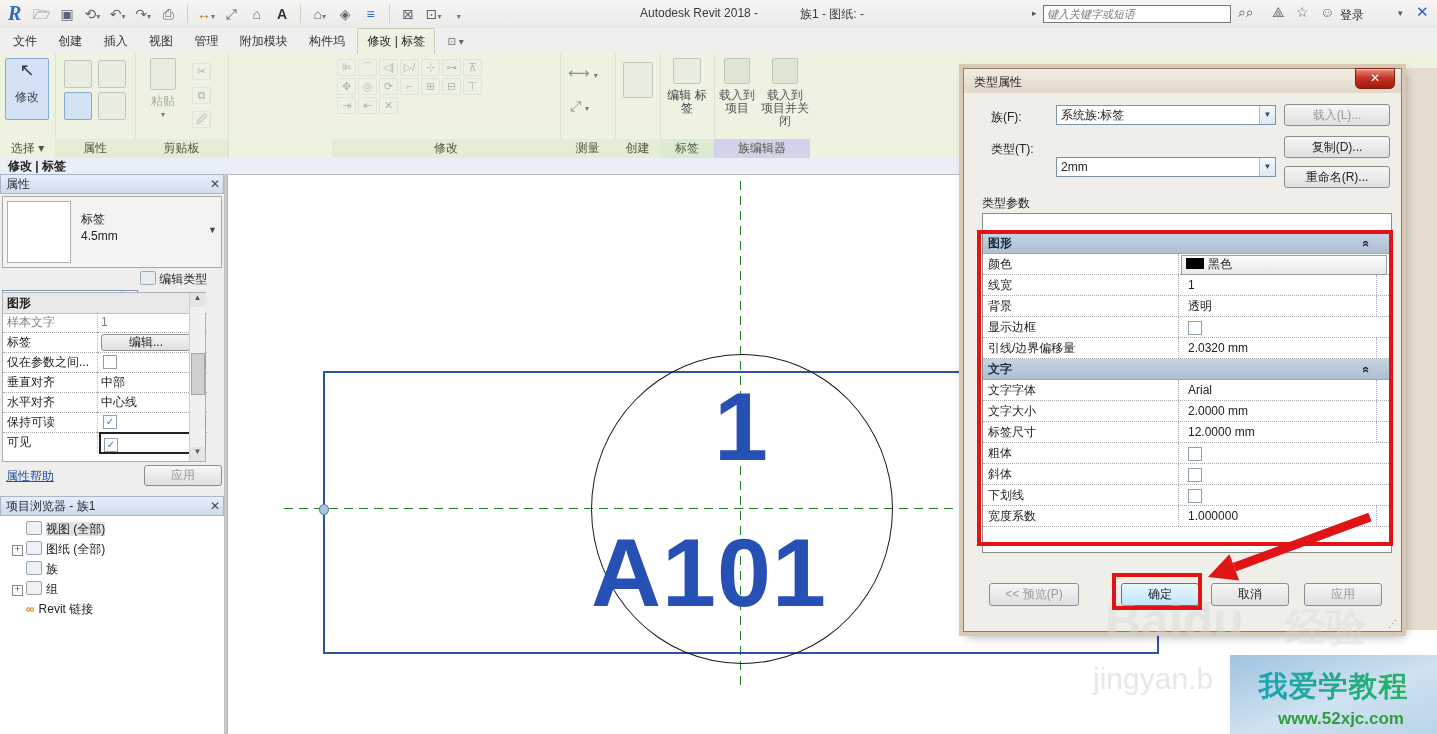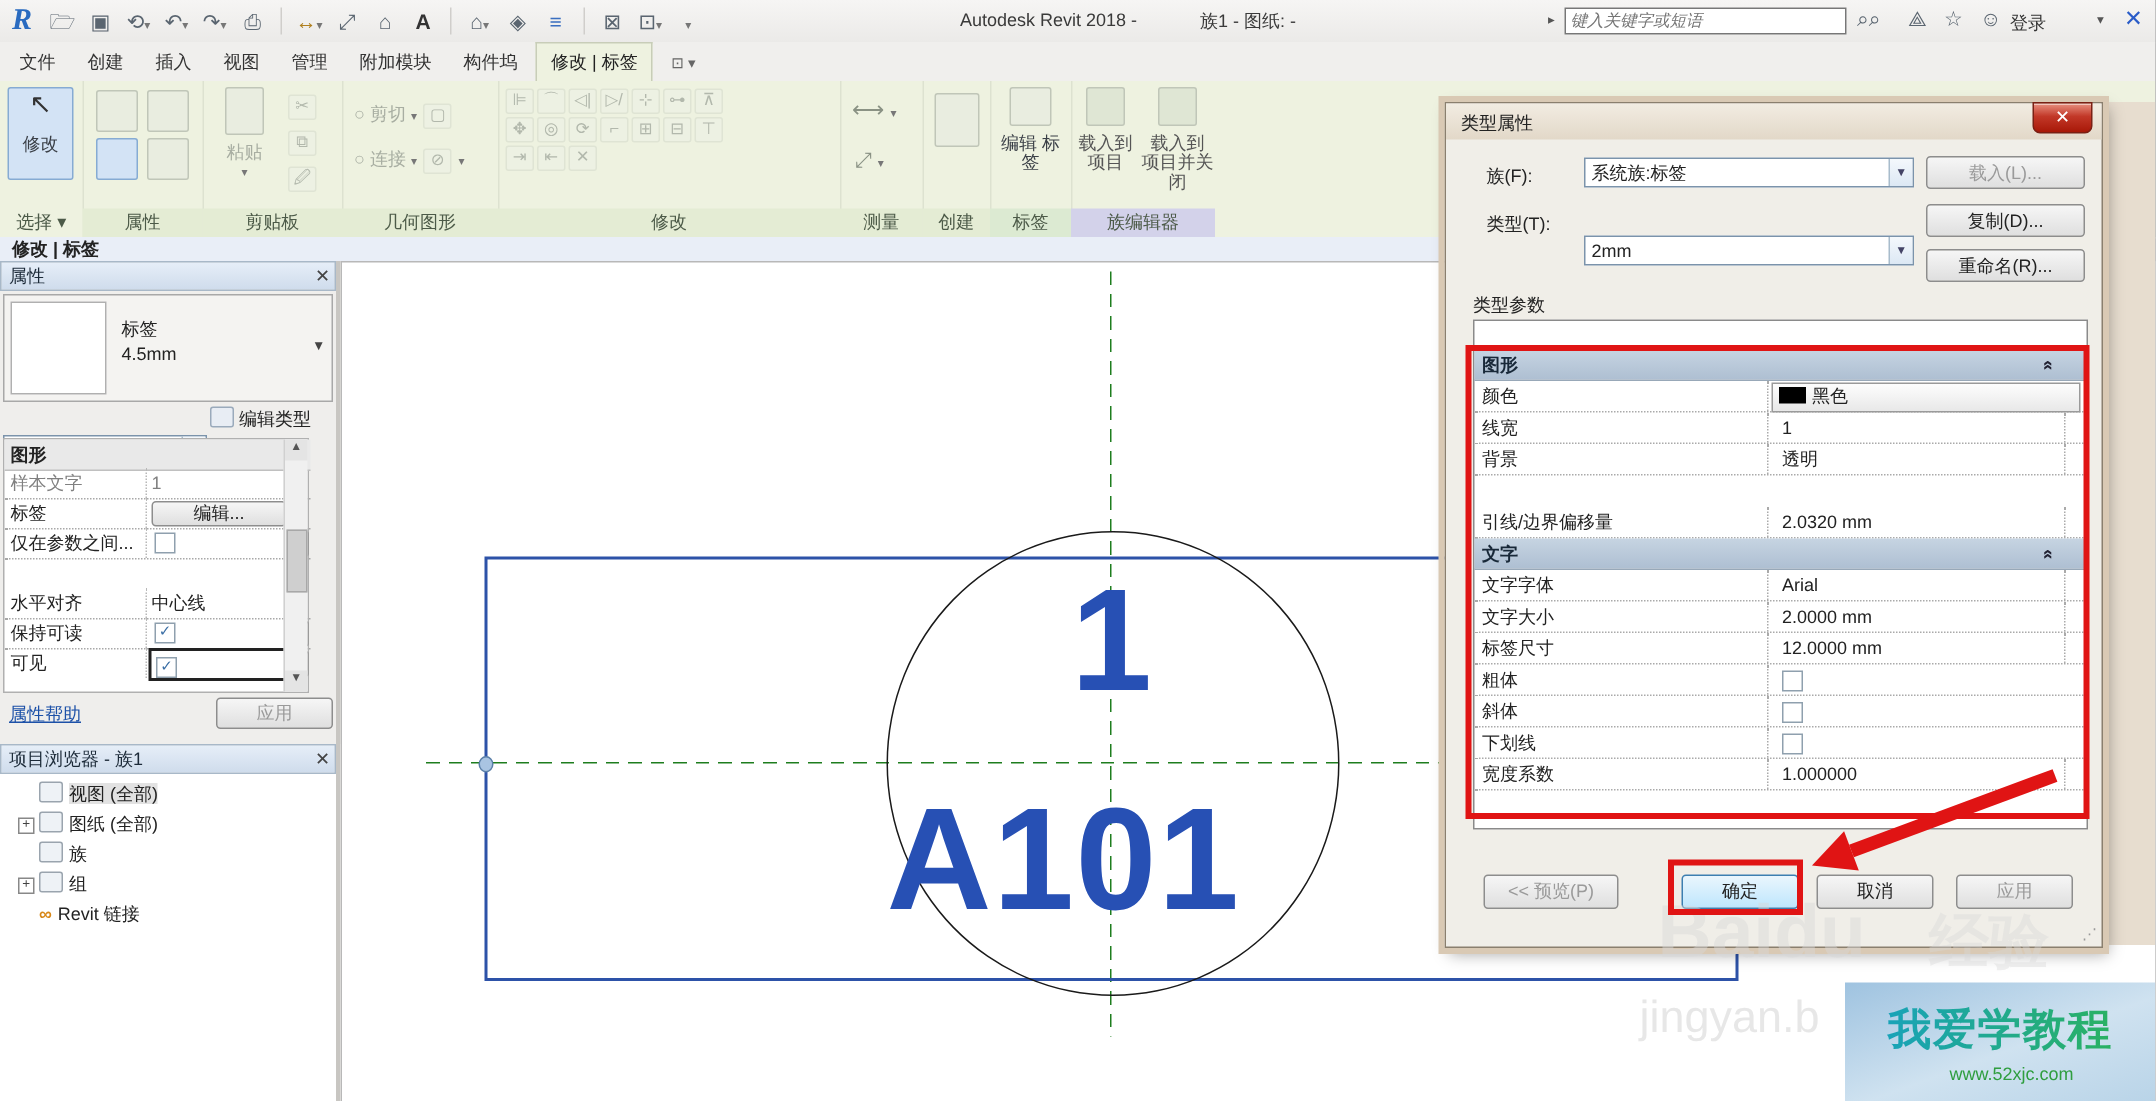--- a/index.html
+++ b/index.html
@@ -53,21 +53,21 @@
   .tlab{position:absolute;left:5px;top:0;width:190px;border-right:1px dotted #aaa;height:100%;overflow:hidden;}
   .tval{position:absolute;left:200px;top:0;width:188px;padding-left:5px;border-right:1px dotted #aaa;height:100%;}
   .trow{border-bottom:1px dotted #aaa;box-sizing:border-box;}
   .red-annot{border:4px solid #e01414;z-index:15;background:transparent;}
   
   .dashv{background:repeating-linear-gradient(to bottom,#1e7d1e 0 9px,transparent 9px 15px);width:1px;}
   .dashh{background:repeating-linear-gradient(to right,#1e7d1e 0 9px,transparent 9px 15px);height:1px;}
   #promo{left:1230px;top:655px;width:207px;height:79px;background:linear-gradient(160deg,#9fc3e0,#cfe2f0 55%,#b9d4e8);z-index:12;text-align:center;}
   #promo .t1{font-size:29px;font-weight:bold;letter-spacing:1px;margin-top:12px;
      background:linear-gradient(90deg,#15a0c8,#2db452);-webkit-background-clip:text;background-clip:text;color:transparent;}
-  #promo .t2{font-size:12px;font-weight:normal;color:#2f9e3f;margin-top:2px;padding-left:15px;}
+  #promo .t2{font-size:17px;font-weight:bold;color:#2f9e3f;margin-top:2px;padding-left:15px;}
   .wm{color:#d8d8d8;z-index:11;}
 </style>
 </head>
 <body>
 
 <div id="screen">
 
   <div class="abs" id="titlebar">
     <span id="rlogo">R</span>
     <span class="qat-ico">🗁</span>
@@ -138,25 +138,20 @@
       <div class="bigbtn" style="left:10px;top:4px;width:36px;height:72px;color:#a8aea2;">
         <span class="icon-sq" style="width:24px;height:30px;"></span>
         <div>粘贴</div><div class="caret">▾</div>
       </div>
       <span class="mini" style="position:absolute;left:56px;top:8px;">✂</span>
       <span class="mini" style="position:absolute;left:56px;top:32px;">⧉</span>
       <span class="mini" style="position:absolute;left:56px;top:56px;">🖉</span>
       <div class="plabel">剪贴板</div>
     </div>
 
-    <div class="panel" style="left:228px;width:104px;">
-      <div class="abs grey" style="left:8px;top:14px;">○ <span>剪切</span> <span class="caret">▾</span> <span class="mini">▢</span></div>
-      <div class="abs grey" style="left:8px;top:44px;">○ <span>连接</span> <span class="caret">▾</span> <span class="mini">⊘</span> <span class="caret">▾</span></div>
-      <div class="plabel">几何图形</div>
-    </div>
 
     <div class="panel" style="left:332px;width:228px;">
       <div class="abs" style="left:4px;top:4px;width:220px;">
         <span class="mini">⊫</span><span class="mini">⌒</span><span class="mini">◁|</span><span class="mini">▷/</span><span class="mini">⊹</span><span class="mini">⊶</span><span class="mini">⊼</span><br>
         <span class="mini">✥</span><span class="mini">◎</span><span class="mini">⟳</span><span class="mini">⌐</span><span class="mini">⊞</span><span class="mini">⊟</span><span class="mini">⊤</span><br>
         <span class="mini">⇥</span><span class="mini">⇤</span><span class="mini">✕</span>
       </div>
       <div class="plabel">修改</div>
     </div>
 
@@ -244,20 +239,24 @@
       </div>
       <div class="prow dotrow" style="top:39px;">
         <span class="plab">标签</span>
         <span class="btn abs" style="left:98px;top:2px;width:88px;height:15px;line-height:15px;">编辑...</span>
       </div>
       <div class="prow dotrow" style="top:59px;">
         <span class="plab">仅在参数之间...</span>
         <span class="cb abs" style="left:100px;top:3px;"></span>
         <span class="assoc"></span>
       </div>
+      <div class="prow dotrow" style="top:79px;">
+        <span class="plab">垂直对齐</span>
+          <span class="pval">中部</span>
+      </div>
       <div class="prow dotrow" style="top:99px;">
         <span class="plab">水平对齐</span>
           <span class="pval">中心线</span>
       </div>
       <div class="prow dotrow" style="top:119px;">
         <span class="plab">保持可读</span>
         <span class="cb abs" style="left:100px;top:3px;">✓</span>
         <span class="assoc"></span>
       </div>
       <div class="prow" style="top:139px;">
@@ -335,20 +334,24 @@
           <span style="display:inline-block;width:18px;height:11px;background:#000;margin:0 4px 0 4px;vertical-align:-1px;"></span><span>黑色</span>
         </span>
       </div>
       <div class="trow" style="top:61px;">
         <span class="tlab">线宽</span>
           <span class="tval">1</span>
       </div>
       <div class="trow" style="top:82px;">
         <span class="tlab">背景</span>
           <span class="tval">透明</span>
+      </div>
+      <div class="trow" style="top:103px;">
+        <span class="tlab">显示边框</span>
+          <span class="cb abs" style="left:205px;top:4px;"></span>
       </div>
       <div class="trow" style="top:124px;">
         <span class="tlab">引线/边界偏移量</span>
           <span class="tval">2.0320 mm</span>
       </div>
 
       <div class="tbl-sect" style="top:145px;">
         <span>文字</span><span class="chev">«</span>
       </div>
       <div class="trow" style="top:166px;">

